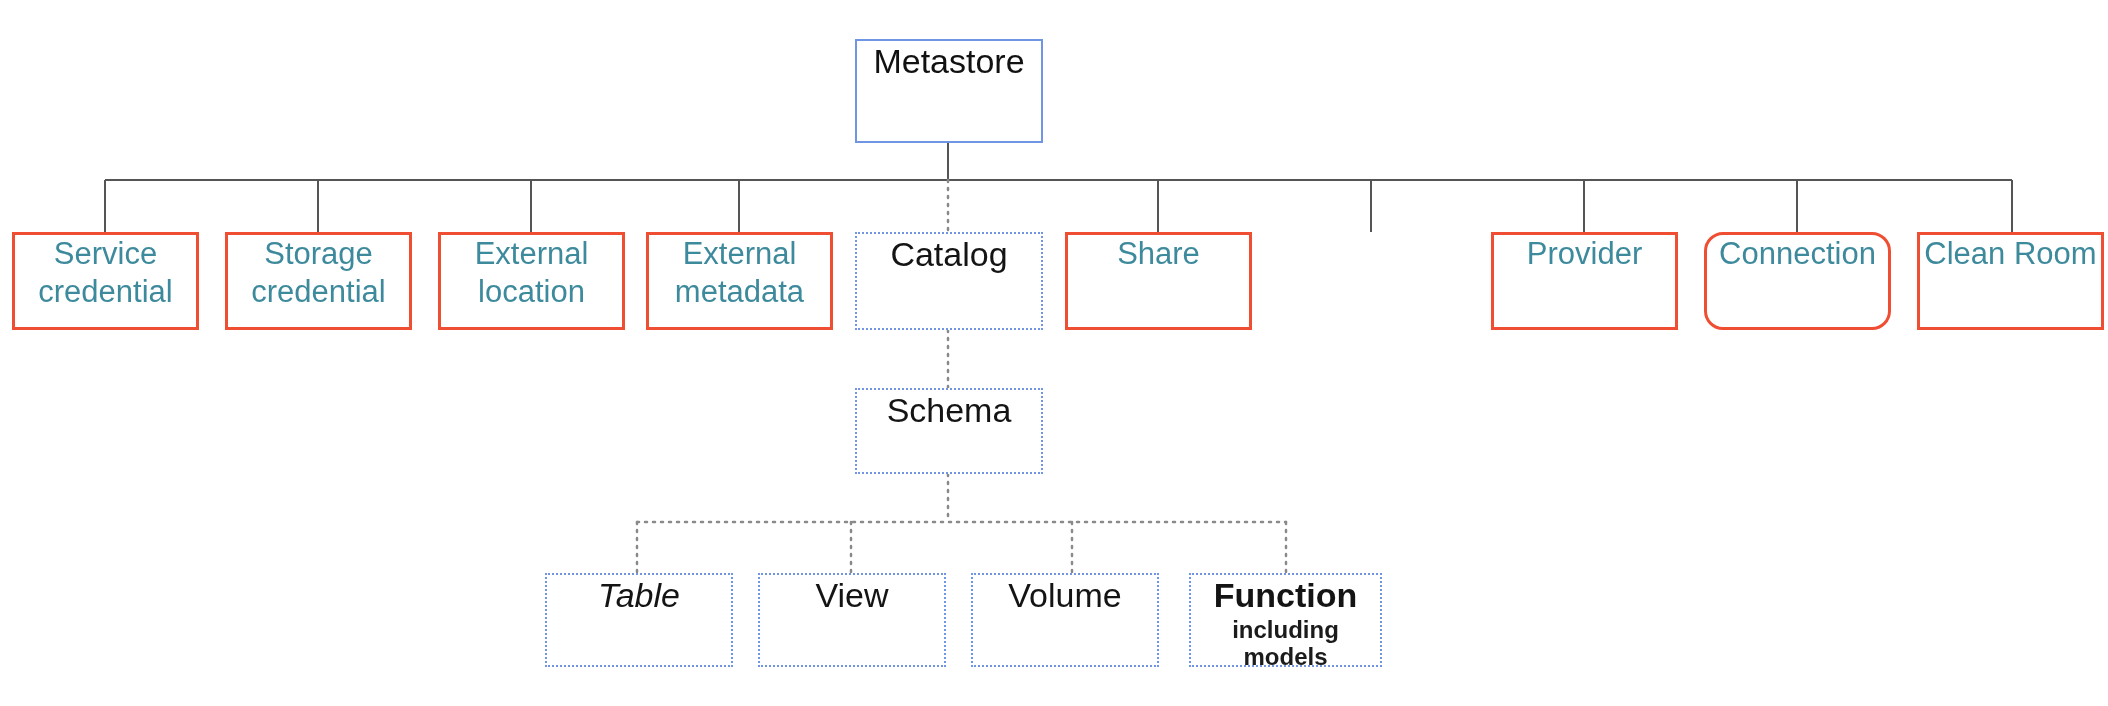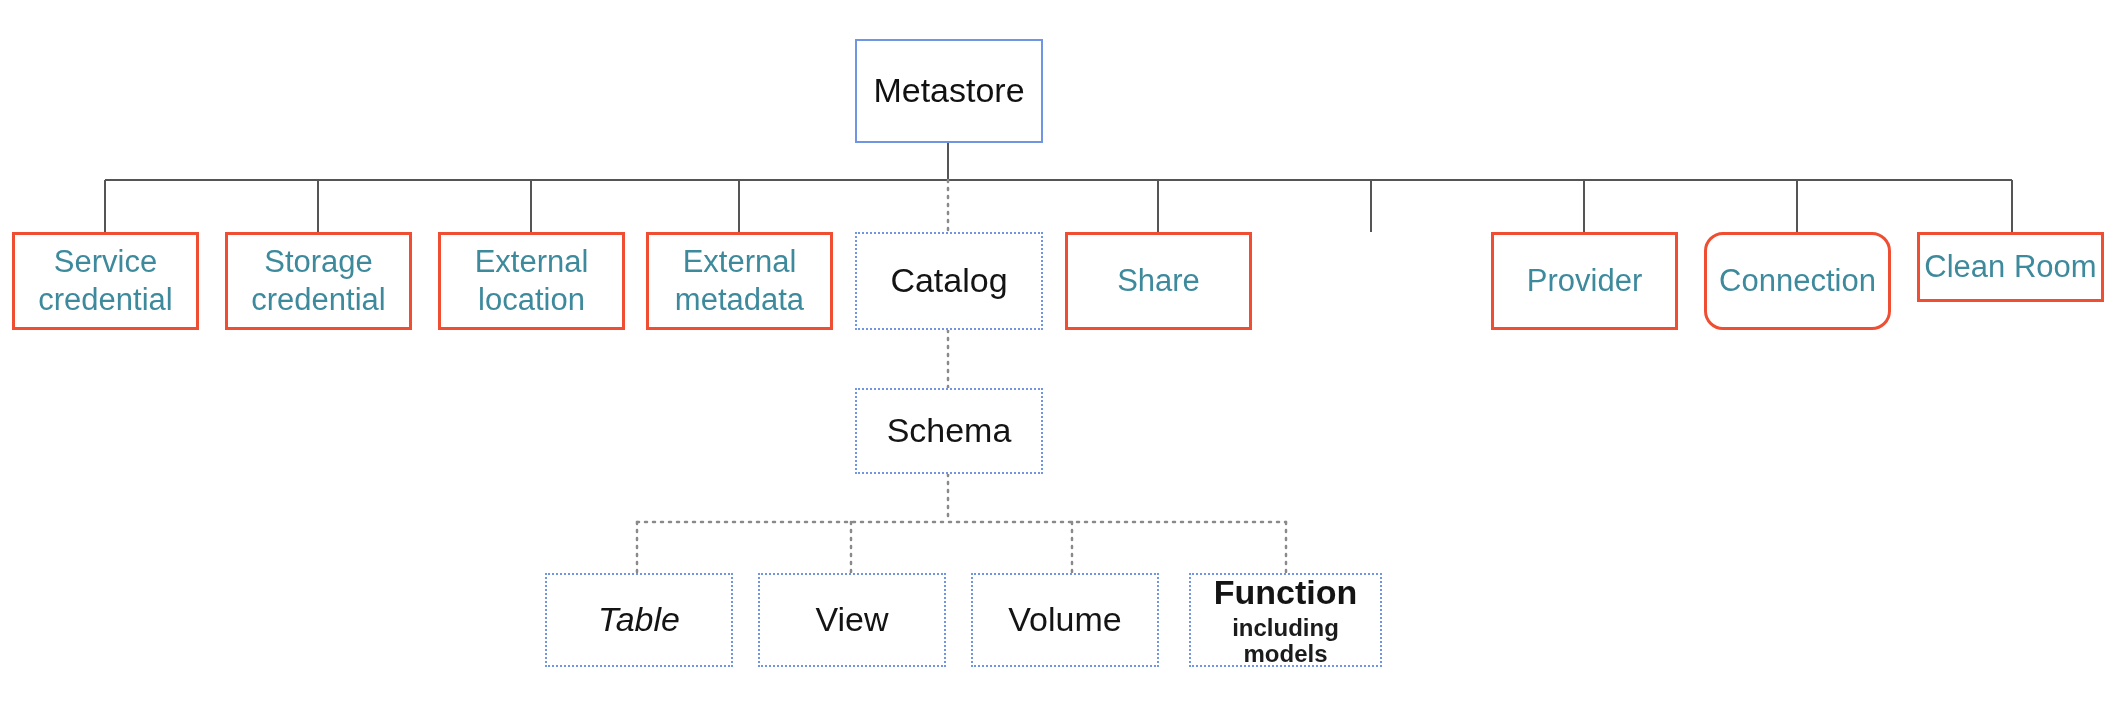--- a/index.html
+++ b/index.html
@@ -25,21 +25,21 @@
     width: 2108px;
     height: 706px;
     pointer-events: none;
   }
   .node {
     position: absolute;
     box-sizing: border-box;
     display: flex;
     flex-direction: column;
     align-items: center;
-    justify-content: center;
+    justify-content: flex-start;
     text-align: center;
     background: #ffffff;
     line-height: 1.22;
   }
   .node-label {
     display: block;
     white-space: pre-line;
   }
   .node-sub {
     display: block;
@@ -133,21 +133,21 @@
 
 
   <div class="node v-red" style="left:1491px; top:232px; width:187px; height:98px;">
     <span class="node-label">Provider</span>
   </div>
 
   <div class="node v-red" style="left:1704px; top:232px; width:187px; height:98px;border-radius:19px;">
     <span class="node-label">Connection</span>
   </div>
 
-  <div class="node v-red" style="left:1917px; top:232px; width:187px; height:70px;">
+  <div class="node v-red" style="left:1917px; top:232px; width:187px; height:98px;">
     <span class="node-label">Clean Room</span>
   </div>
 
   <div class="node v-dotted" style="left:855px; top:388px; width:188px; height:86px;">
     <span class="node-label">Schema</span>
   </div>
 
   <div class="node v-dotted" style="left:545px; top:573px; width:188px; height:94px;font-style:italic;">
     <span class="node-label">Table</span>
   </div>

